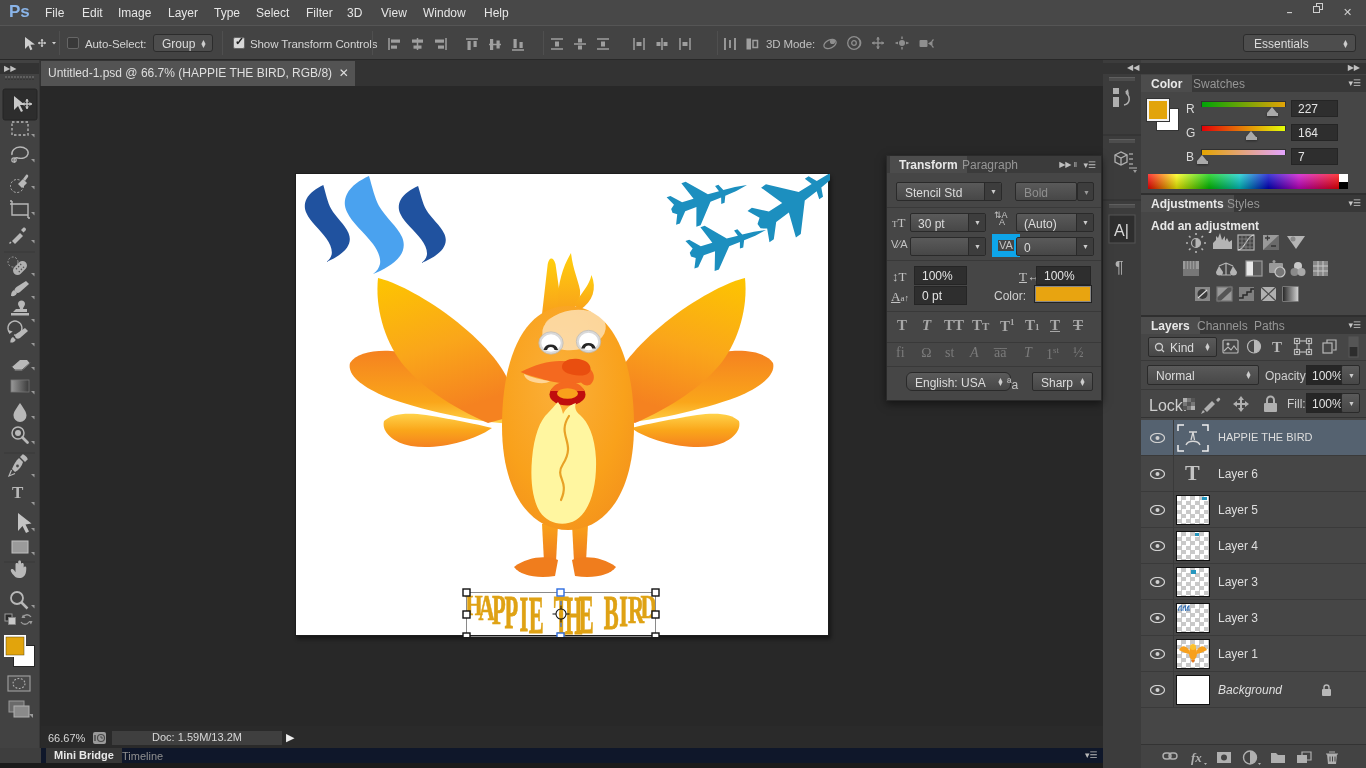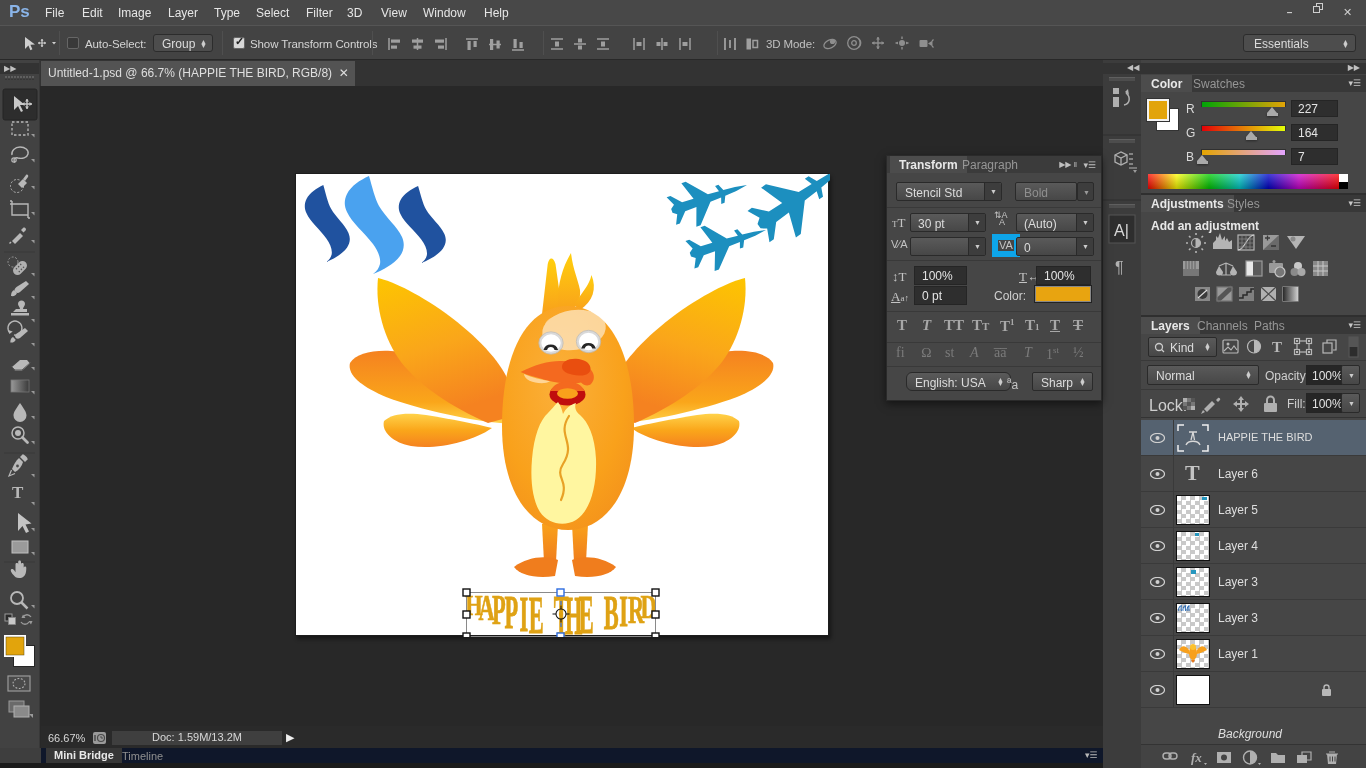--- a/index.html
+++ b/index.html
@@ -841,21 +841,21 @@
       </div>
       <div class="lname">Layer 1</div>
     </div>
     <div class="lrow" style="top:338px;">
       <svg class="eye">
           <ellipse cx="7.5" cy="5" rx="7" ry="4.6" fill="none" stroke="#cfcfcf" stroke-width="1.2"></ellipse>
           <circle cx="7.5" cy="5" r="2" fill="#cfcfcf"></circle>
         </svg>
       <div class="eyesep"></div>
       <div class="thumbbox" style="background:#fff; border:1px solid #111;"></div>
-      <div class="lname" style="font-style:italic;margin-top:44px;">Background</div>
+      <div class="lname" style="font-style:italic;">Background</div>
       <svg style="position:absolute; right:34px; top:12px;" width="12" height="13">
           <rect x="2" y="5" width="9" height="7" rx="1" fill="#b8b8b8"></rect>
           <path d="M4 5 v-1.5 a2.5 2.5 0 0 1 5 0 v1.5" fill="none" stroke="#b8b8b8" stroke-width="1.4"></path>
         </svg>
     </div>
 
     <div style="position:absolute; left:0; top:410px; width:225px; height:24px; background:#434343; border-top:1px solid #333;">
       <svg width="225" height="24" xmlns="http://www.w3.org/2000/svg">
         <g stroke="#b0b0b0" fill="none" stroke-width="1.4">
           <rect x="22" y="8" width="8" height="6" rx="3"></rect>

